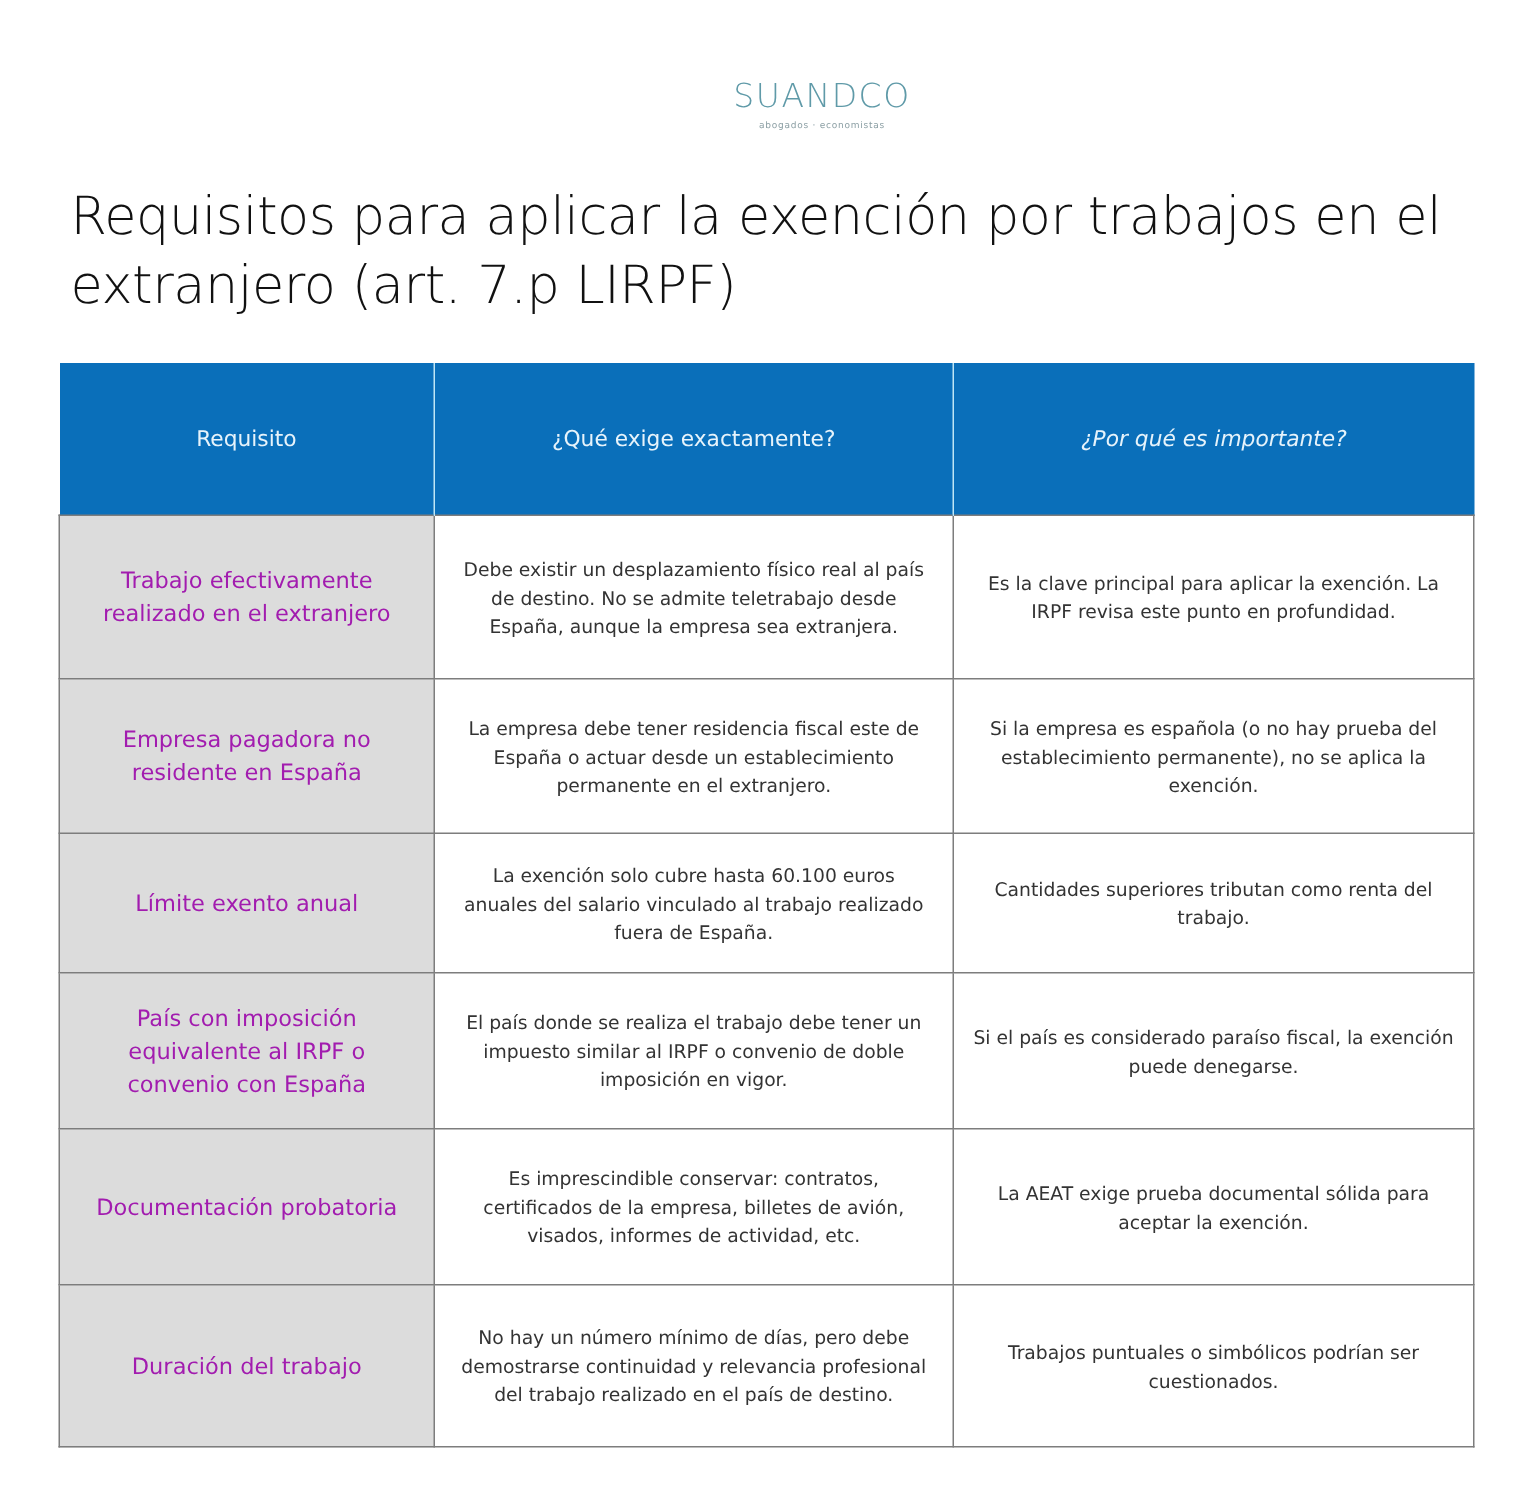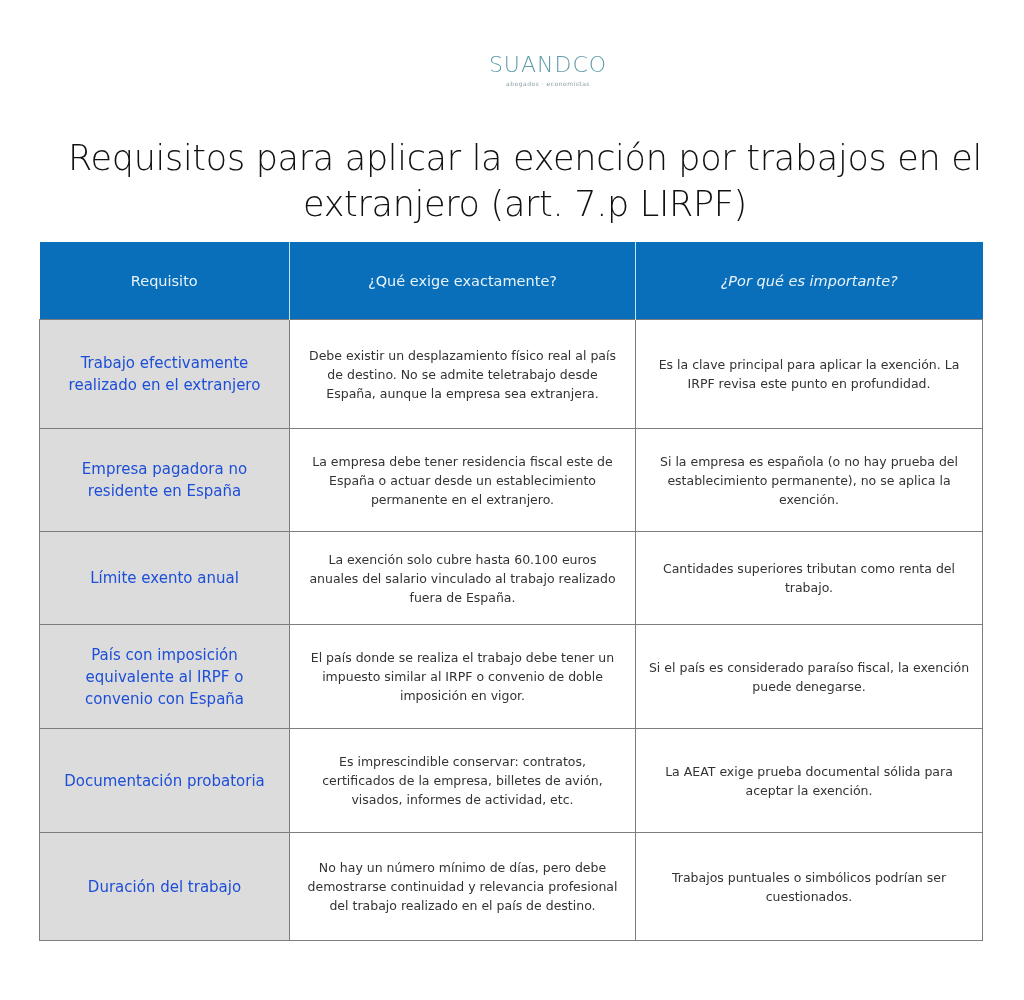--- a/index.html
+++ b/index.html
@@ -14,45 +14,44 @@
   .logo-name {
     font-family: "DejaVu Sans", sans-serif; font-weight: 200;
     font-size: 22px; letter-spacing: 1px; color: #5f9aa8; line-height: 26px;
   }
   .logo-tag {
     font-size: 6px; color: #8a9ea3; letter-spacing: 0.5px; margin-top: 2px;
   }
   .title {
     position: absolute; top: 122px; left: 47px; width: 930px;
     font-family: "DejaVu Sans", sans-serif; font-weight: 300;
-    font-size: 35px; line-height: 46px; color: #111111; margin: 13px;
+    font-size: 35px; line-height: 46px; color: #111111; margin: 0;
     letter-spacing: -0.3px;
-    text-align: center;
   }
   table {
     position: absolute; top: 242px; left: 39px;
     border-collapse: collapse; table-layout: fixed; width: 943px;
   }
   col.c1 { width: 250px; }
   col.c2 { width: 346px; }
   col.c3 { width: 347px; }
   th {
     background: #0a6fba; color: #e6f3fb; font-weight: normal;
-    font-size: 14.5px; height: 69px; padding: 4px 10px;
+    font-size: 14.5px; height: 69px; padding: 16px 10px;
     border-left: 1px solid #bfe6f5; border-right: 1px solid #bfe6f5;
     text-align: center;
   }
   th:first-child { border-left: none; }
   th:last-child { border-right: none; font-style: italic; }
   td {
     border: 1px solid #7d7d7d; text-align: center; vertical-align: middle;
     padding: 0 14px; font-size: 12.5px; line-height: 19px; color: #333333;
   }
   td.req {
-    background: #dcdcdc; font-size: 15px; line-height: 22px; color: #1d4ed8;
+    background: #dcdcdc; font-size: 15px; line-height: 22px; color: #a21caf;
     padding: 0 18px;
   }
   td.imp { padding: 0 12px; }
   tr.r1 td { height: 108px; }
   tr.r2 td { height: 102px; }
   tr.r3 td { height: 92px; }
   tr.r4 td { height: 103px; }
   tr.r5 td { height: 103px; }
   tr.r6 td { height: 107px; }
 </style>

